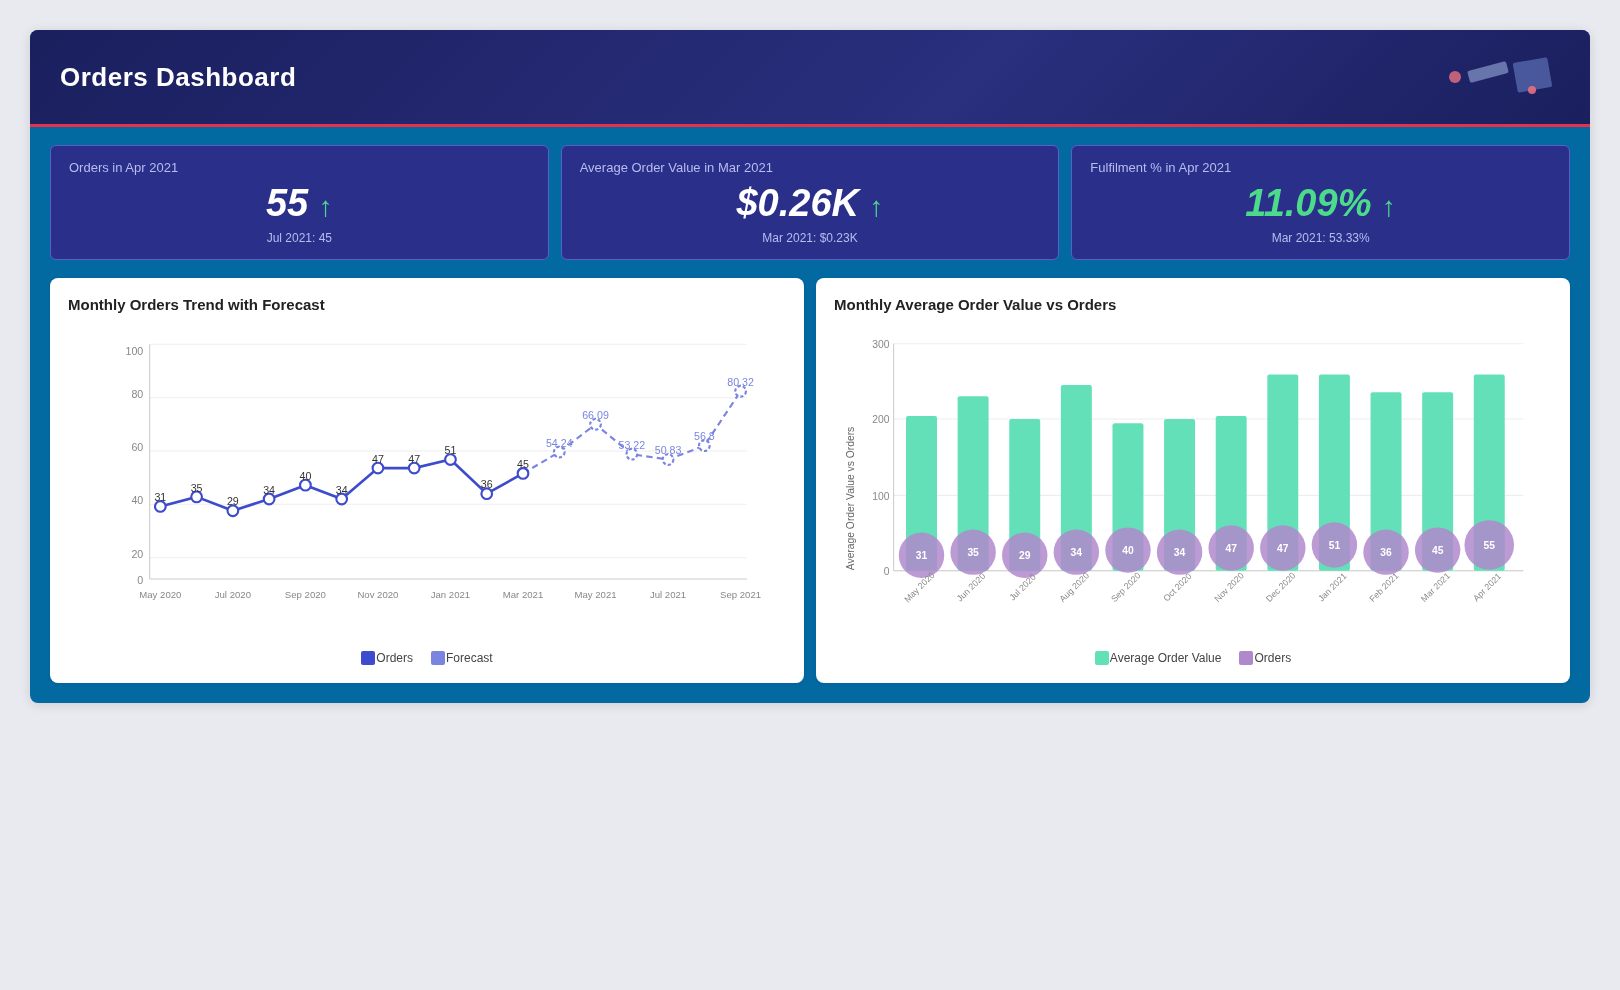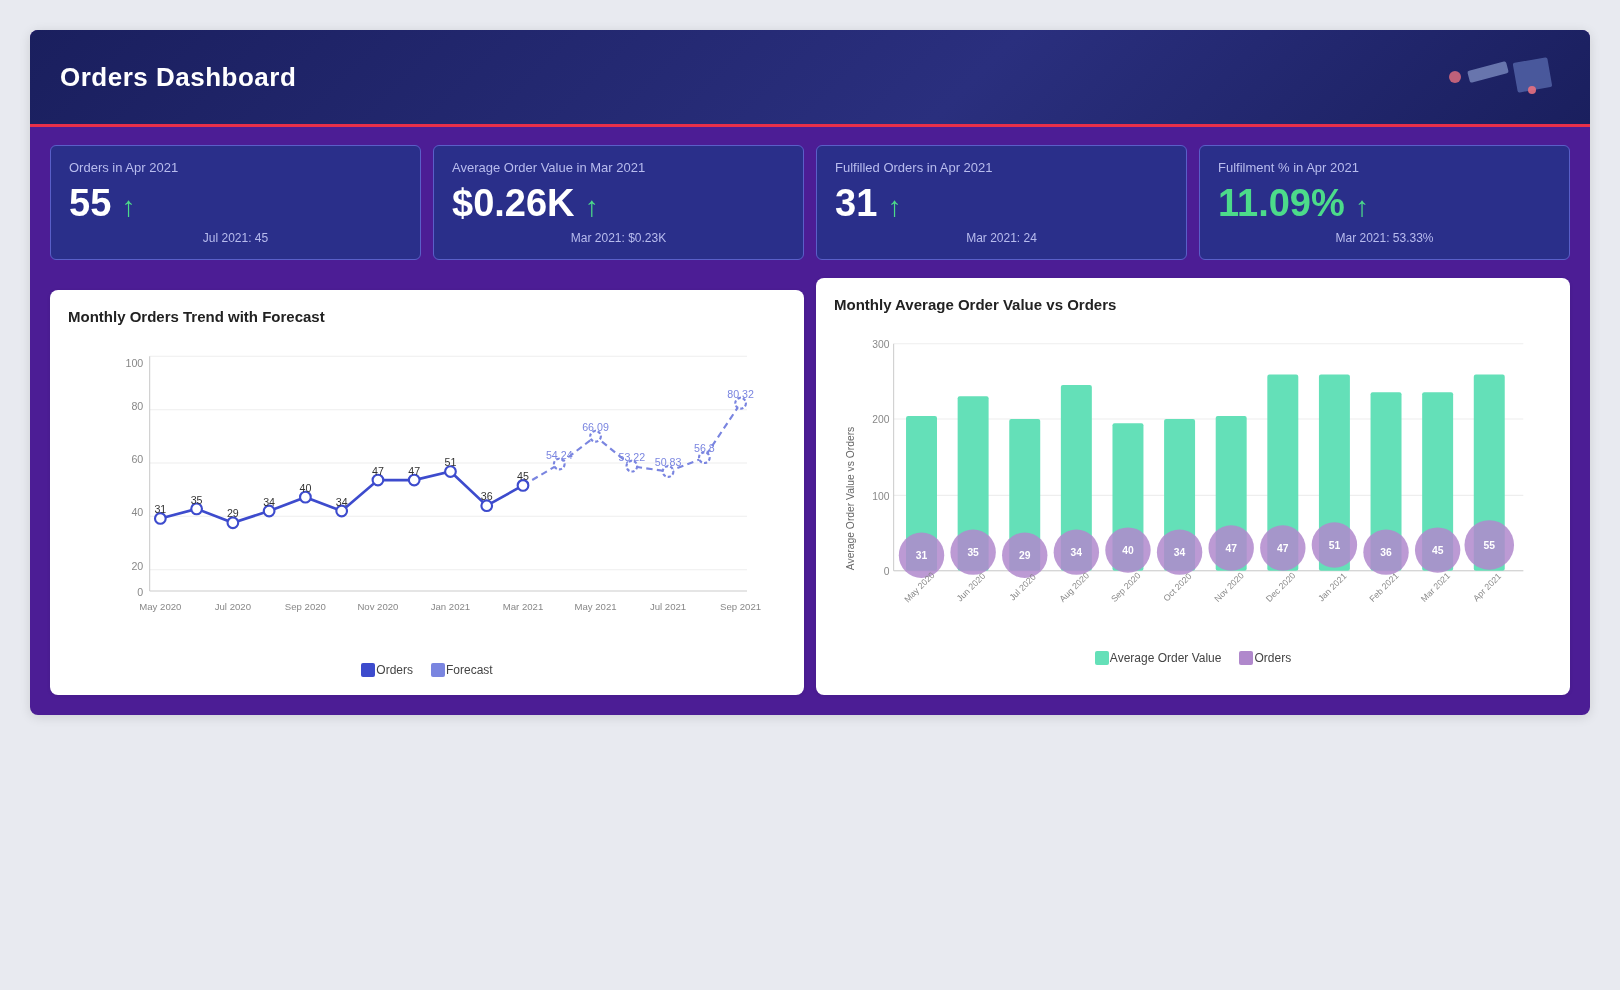--- a/index.html
+++ b/index.html
@@ -4,21 +4,21 @@
   <style>
     * { box-sizing: border-box; margin: 0; padding: 0; }
     body {
       background: #e8eaf0;
       font-family: 'Segoe UI', Arial, sans-serif;
       width: 1620px;
       min-height: 990px;
       padding: 30px;
     }
     .dashboard-container {
-      background: #4c1d95;
+      background: #0369a1;
       border-radius: 8px;
       overflow: hidden;
       box-shadow: 0 2px 12px rgba(0,0,0,0.12);
     }
     
     .header {
       background: linear-gradient(135deg, #1a1f5e 0%, #2a2f7e 60%, #1a1f5e 100%);
       padding: 22px 30px;
       display: flex;
       align-items: center;
@@ -57,22 +57,24 @@
     }
     .kpi-label {
       font-size: 13px;
       color: #b8bcee;
       text-align: left;
       margin-bottom: 8px;
     }
     .kpi-value {
       font-size: 38px;
       font-weight: 700;
+      text-align: center;
       color: #fff;
       line-height: 1.1;
+      font-style: italic;
     }
     .kpi-value .arrow-up {
       color: #4cdb8a;
       font-size: 28px;
     }
     .kpi-sub {
       font-size: 12px;
       color: #b8bcee;
       text-align: center;
       margin-top: 6px;
@@ -85,21 +87,21 @@
       display: flex;
       gap: 12px;
       padding: 0 20px 20px 20px;
     }
     .chart-card {
       background: #fff;
       border-radius: 8px;
       padding: 18px;
       box-shadow: 0 1px 4px rgba(0,0,0,0.07);
     }
-    .chart-card.left { flex: 1; margin-top: 12px; }
+    .chart-card.left { flex: 1; }
     .chart-card.right { flex: 1; }
     .chart-title {
       font-size: 15px;
       font-weight: 700;
       color: #222;
       margin-bottom: 10px;
     }
     
     .line-chart-wrap {
       position: relative;
@@ -163,28 +165,20 @@
       </div>
       <div class="kpi-sub">Jul 2021: 45</div>
     </div>
     <div class="kpi-card">
       <div class="kpi-label">Average Order Value in Mar 2021</div>
       <div class="kpi-value">
         <span>$0.26K</span>
         <span class="arrow-up">↑</span>
       </div>
       <div class="kpi-sub">Mar 2021: $0.23K</div>
-    </div>
-    <div class="kpi-card">
-      <div class="kpi-label">Fulfilled Orders in Apr 2021</div>
-      <div class="kpi-value">
-        <span>31</span>
-        <span class="arrow-up">↑</span>
-      </div>
-      <div class="kpi-sub">Mar 2021: 24</div>
     </div>
     <div class="kpi-card">
       <div class="kpi-label">Fulfilment % in Apr 2021</div>
       <div class="kpi-value kpi-value-pct">
         <span>11.09%</span>
         <span class="arrow-up">↑</span>
       </div>
       <div class="kpi-sub">Mar 2021: 53.33%</div>
     </div>
   </div>

